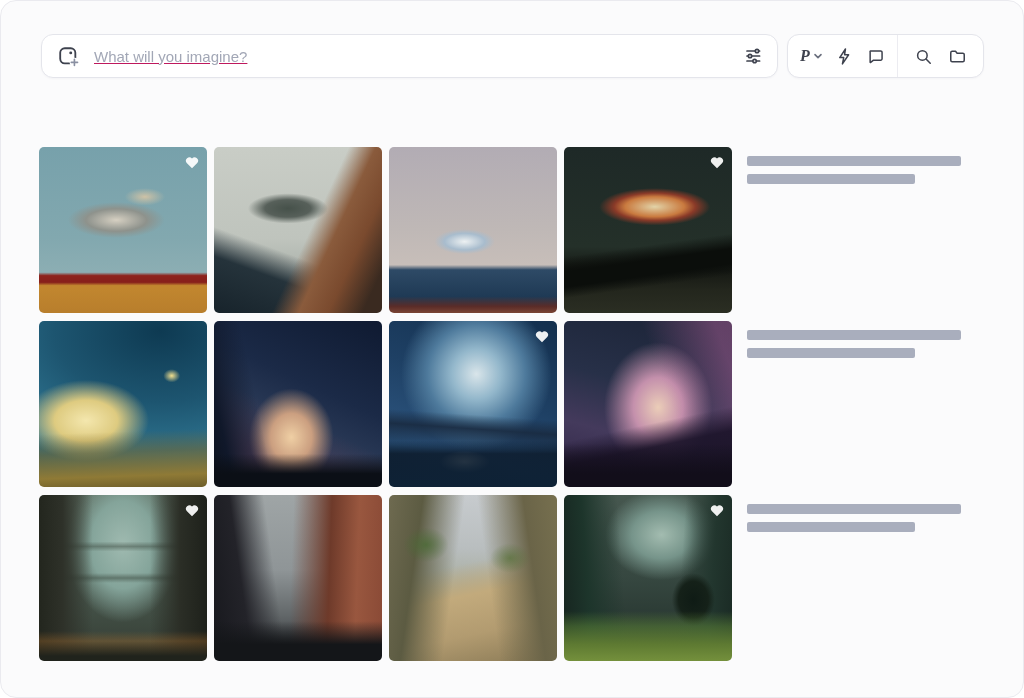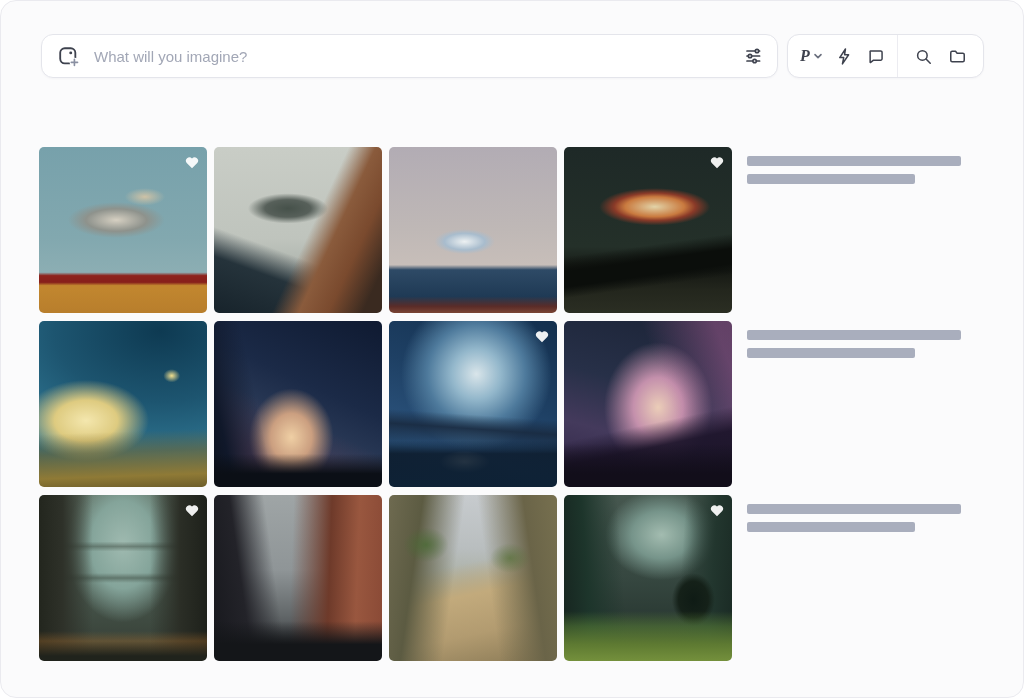--- a/index.html
+++ b/index.html
@@ -6,21 +6,21 @@
     font-family:"Liberation Sans",sans-serif;overflow:hidden;}
   .window{position:absolute;left:0;top:0;width:1022px;height:696px;
     border:1px solid #EAEAEF;border-radius:16px;background:#FBFBFC;overflow:hidden;}
 
   
   .prompt-bar{position:absolute;left:40px;top:33px;width:737px;height:44px;
     box-sizing:border-box;background:#fff;border:1px solid #E4E5EB;border-radius:12px;
     display:flex;align-items:center;gap:13px;padding:0 14px 0 15px;
     box-shadow:0 1px 2px rgba(25,28,50,.03);}
   .prompt-input{flex:1;border:none;outline:none;background:transparent;
-    font-size:15px;color:#0f172a;font-family:"Liberation Sans",sans-serif;}
+    font-size:15px;color:#be185d;font-family:"Liberation Sans",sans-serif;text-decoration:underline;}
   .prompt-input::placeholder{color:#A2A7B6;}
   .iconbtn{display:flex;align-items:center;justify-content:center;background:none;
     border:none;padding:0;cursor:pointer;}
 
   
   .toolbar{position:absolute;left:786px;top:33px;width:197px;height:44px;
     box-sizing:border-box;background:#fff;border:1px solid #E4E5EB;border-radius:12px;
     display:flex;align-items:stretch;box-shadow:0 1px 2px rgba(25,28,50,.03);}
   .tb-left{flex:1.28;display:flex;align-items:center;justify-content:space-evenly;}
   .tb-right{flex:1;display:flex;align-items:center;justify-content:space-evenly;}

